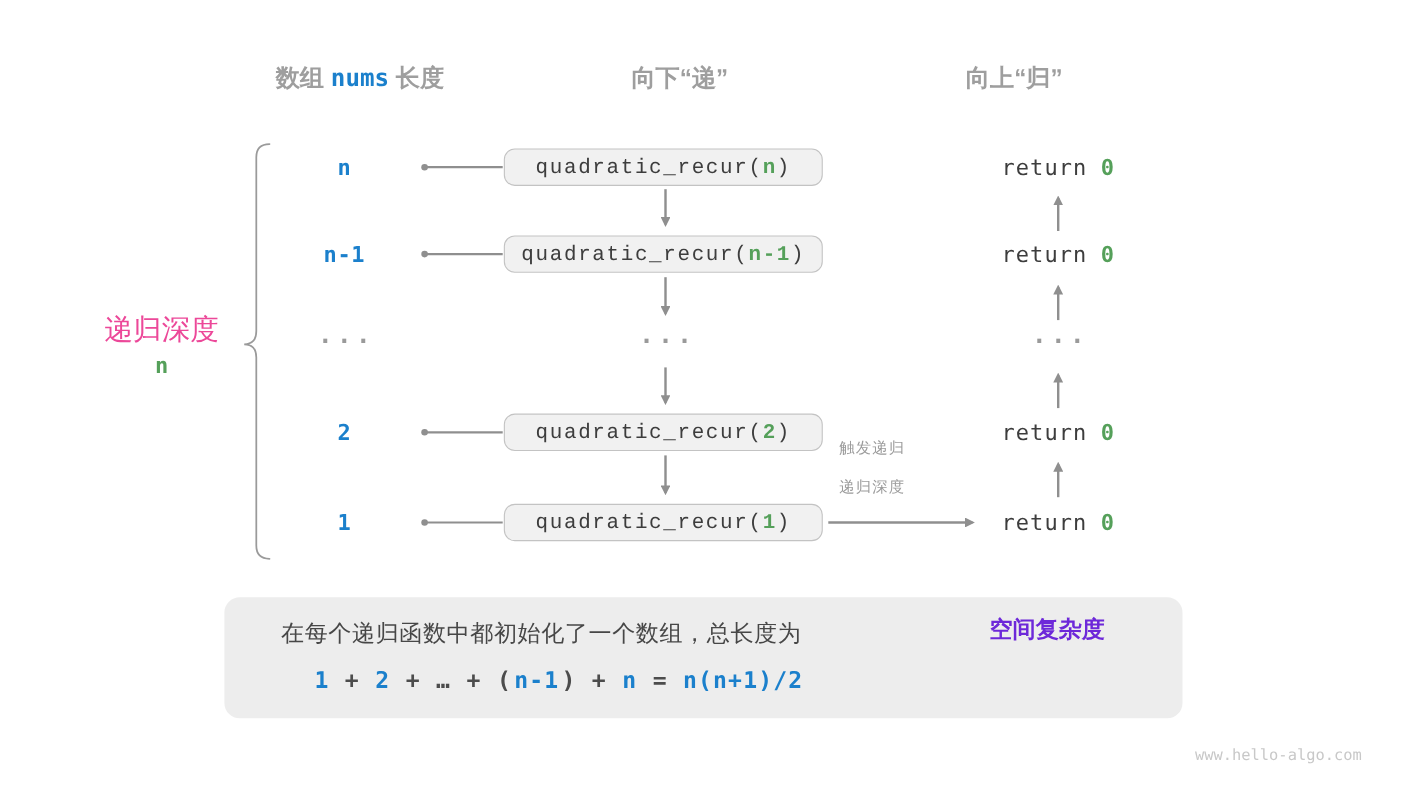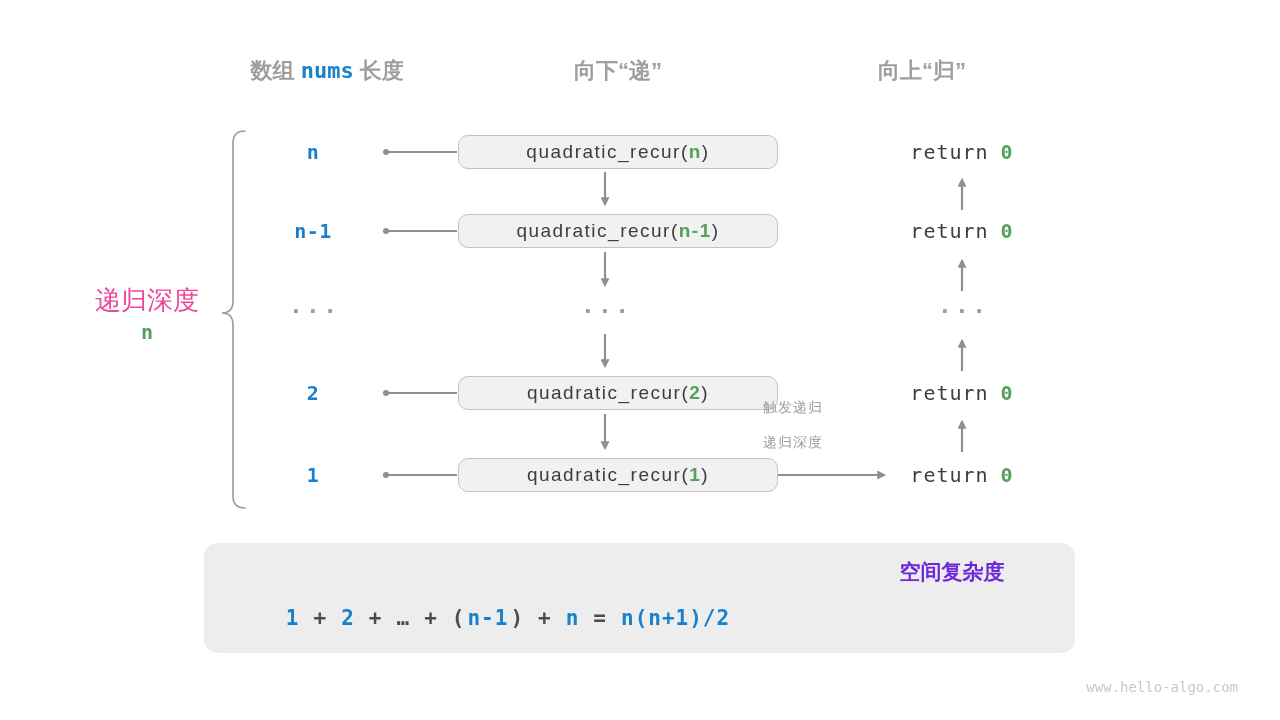--- a/index.html
+++ b/index.html
@@ -27,27 +27,27 @@
   
   .depth-label { left: 147px; top: 300px; font-size: 26px; font-weight: 500; color: #ec4899; }
   .depth-value { left: 147px; top: 332px; font-size: 20px; font-weight: 700; color: var(--green); }
 
   
   .y0 { top: 152px; } .y1 { top: 231px; } .y3 { top: 393px; } .y4 { top: 475px; }
 
   .len { left: 313px; font-size: 20px; font-weight: 700; color: var(--blue); letter-spacing: .5px; }
 
   .box {
-    position: absolute; left: 458px; width: 320px; height: 34px;
+    position: absolute; left: 458px; width: 290px; height: 34px;
     background: var(--box-bg);
     border: 1.4px solid var(--box-border);
     border-radius: 10px;
     box-sizing: border-box;
     display: flex; align-items: center; justify-content: center;
-    font-family: Liberation Sans, sans-serif;
+    font-family: Liberation Mono, monospace;
     font-size: 19px; color: var(--dark-text); letter-spacing: 1.5px;
     white-space: pre;
   }
   .b0 { top: 135px; } .b1 { top: 214px; } .b3 { top: 376px; } .b4 { top: 458px; }
   .box .arg { color: var(--green); font-weight: 700; }
 
   .ret { left: 962px; font-size: 20px; color: var(--dark-text); letter-spacing: 1px; }
   .ret .ret-kw { margin-right: 12px; }
   .ret .ret-val { color: var(--green); font-weight: 600; }
 
@@ -151,20 +151,21 @@
   <div class="t mono ret y3"><span class="ret-kw">return</span><span class="ret-val">0</span></div>
 
   <div class="t mono len y4">1</div>
   <div class="box b4"><span>quadratic_recur(</span><span class="arg">1</span><span>)</span></div>
   <div class="t mono ret y4"><span class="ret-kw">return</span><span class="ret-val">0</span></div>
 
   <div class="t trigger trig1">触发递归</div>
   <div class="t trigger trig2">递归深度</div>
 
   <div class="panel"></div>
+  <div class="t summary-desc">在每个递归函数中都初始化了一个数组，总长度为</div>
   <div class="t equation">
     <span class="eq-num">1</span>
     <span class="eq-op">+</span>
     <span class="eq-num">2</span>
     <span class="eq-op">+</span>
     <span class="eq-op">…</span>
     <span class="eq-op">+</span>
     <span class="eq-op tight-r">(</span>
     <span class="eq-num tight-r tight-l">n-1</span>
     <span class="eq-op tight-l">)</span>

